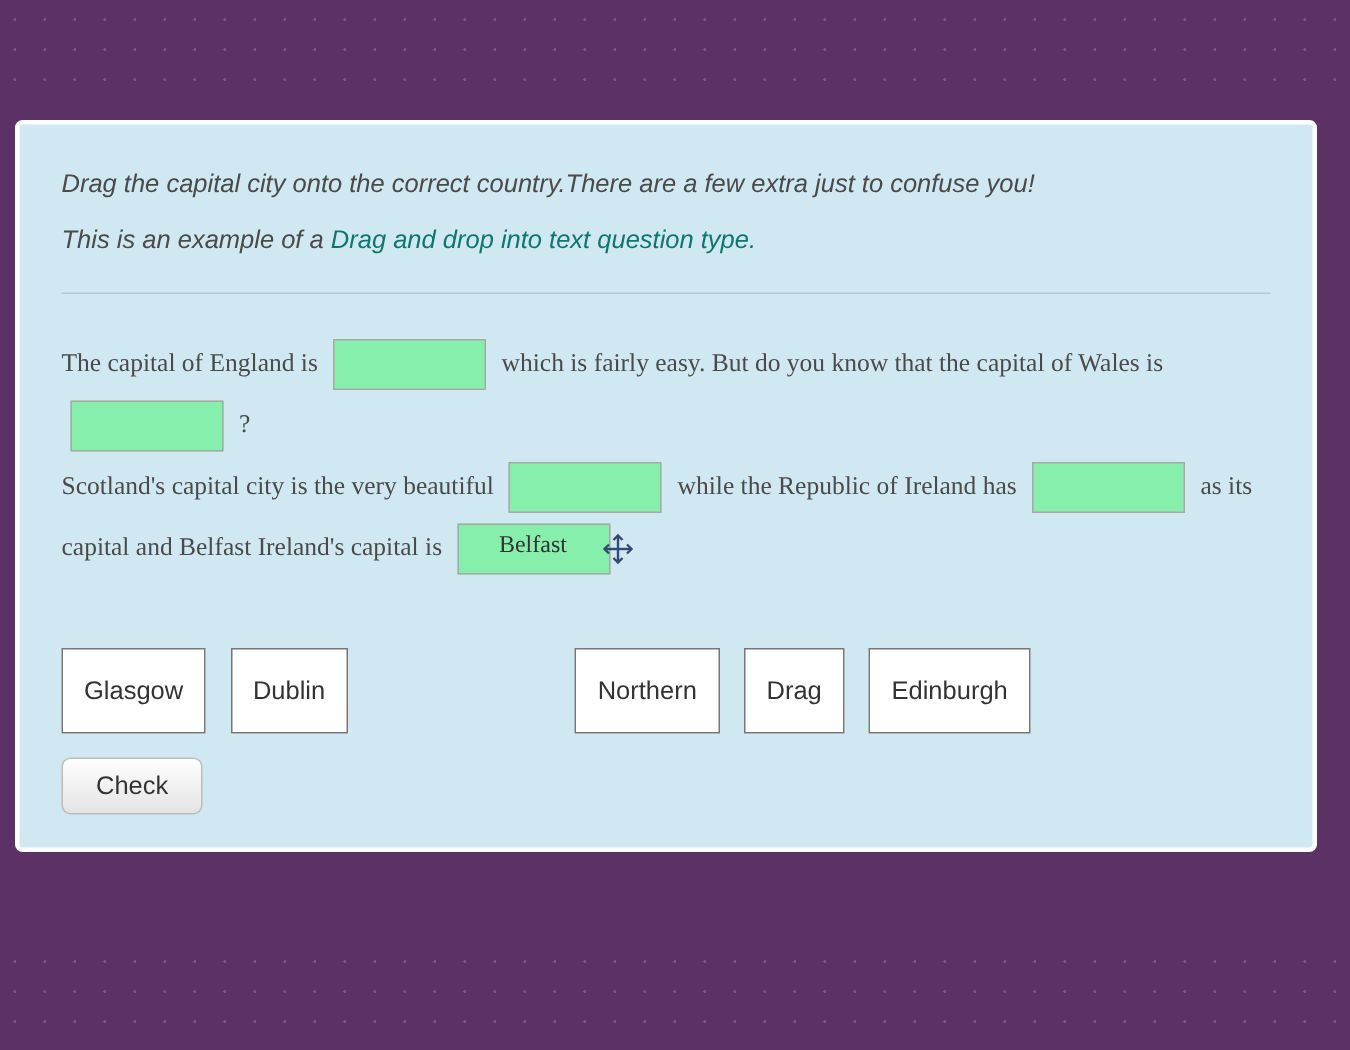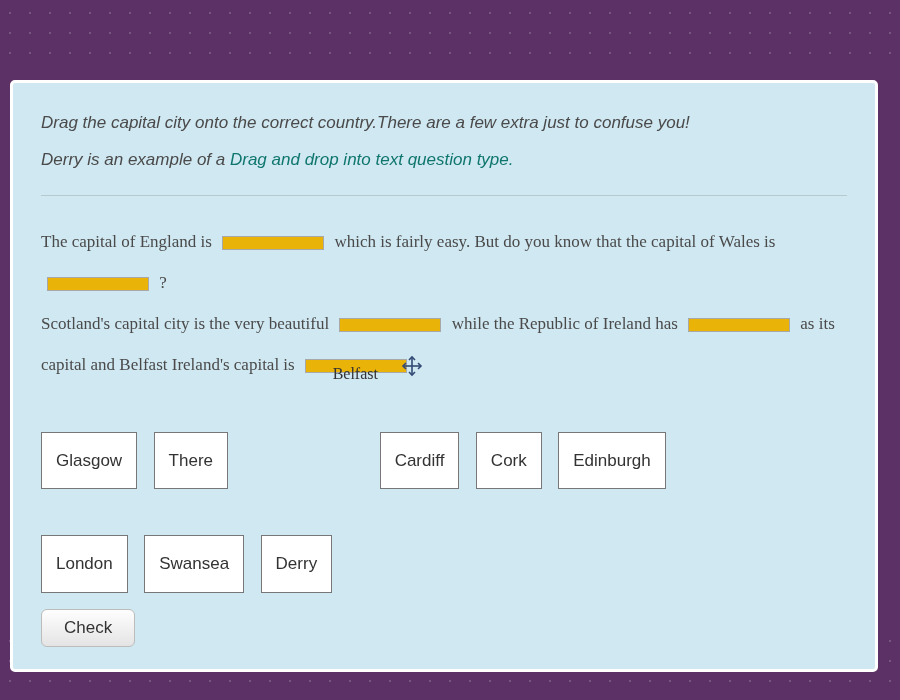--- a/index.html
+++ b/index.html
@@ -54,22 +54,22 @@
   .qtext {
     font-size: 17px;
     color: #4a4a4a;
     line-height: 2.4;
     font-family: Liberation Serif, serif;
   }
   .slot {
     display: inline-block;
     vertical-align: middle;
     min-width: 102px;
-    height: 14px;
-    background: #eab308;
+    height: 34px;
+    background: #86efac;
     border: 1px solid #a8a8a8;
     box-sizing: border-box;
     margin: 0 6px;
     padding: 0 8px;
     line-height: 28px;
     font-size: 16px;
     color: #333;
     position: relative;
   }
   .slot.filled {
@@ -126,21 +126,21 @@
 <div class="dot-row" style="top:52px"></div>
 <div class="dot-row" style="top:640px"></div>
 <div class="dot-row" style="top:660px"></div>
 <div class="dot-row" style="top:680px"></div>
 
 <div class="panel">
 
   <div class="intro">
     <div>Drag the capital city onto the correct country.There are a few extra just to confuse you!</div>
     <div style="margin-top:10px">
-      <span>Derry is an example of a </span><a href="#">Drag and drop into text question type.</a>
+      <span>This is an example of a </span><a href="#">Drag and drop into text question type.</a>
     </div>
   </div>
 
   <hr class="sep">
 
   <div class="qtext">
     <span>The capital of England is</span>
     <span class="slot"></span>
     <span>which is fairly easy. But do you know that the capital of Wales is</span>
     <span class="slot"></span>
@@ -161,27 +161,22 @@
           <polyline points="9,18 12,21 15,18"></polyline>
           <polyline points="6,9 3,12 6,15"></polyline>
           <polyline points="18,9 21,12 18,15"></polyline>
         </g>
       </svg>
     </span>
   </div>
 
   <div class="drag-row">
     <span class="drag-item">Glasgow</span>
-    <span class="drag-item">There</span>
+    <span class="drag-item">Dublin</span>
     <span class="drag-item spacer">XXXXXXXX</span>
-    <span class="drag-item">Cardiff</span>
-    <span class="drag-item">Cork</span>
+    <span class="drag-item">Northern</span>
+    <span class="drag-item">Drag</span>
     <span class="drag-item">Edinburgh</span>
-  </div>
-  <div class="drag-row">
-    <span class="drag-item">London</span>
-    <span class="drag-item">Swansea</span>
-    <span class="drag-item">Derry</span>
   </div>
 
   <button class="check-btn">Check</button>
 
 </div>
 
 </body></html>

